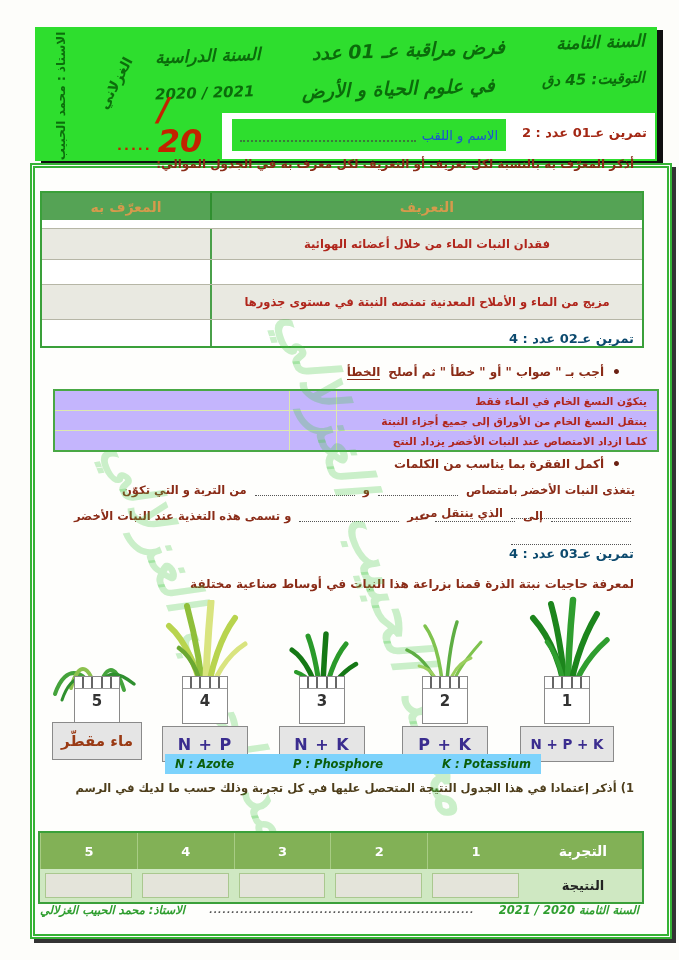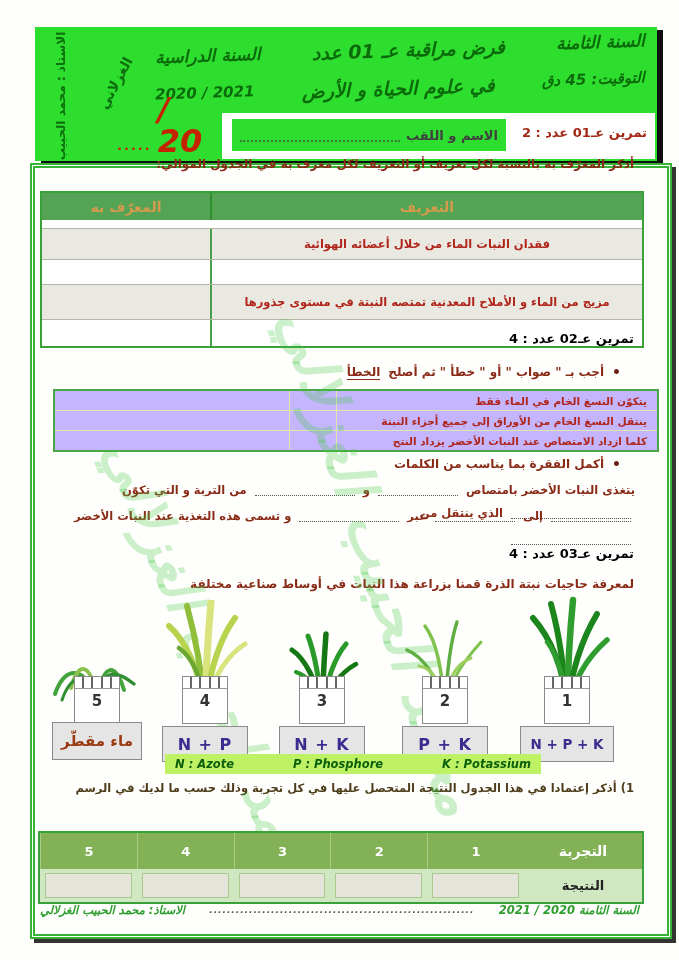--- a/index.html
+++ b/index.html
@@ -16,21 +16,21 @@
   .hrow{position:absolute;right:12px;display:flex;direction:rtl;justify-content:space-between;
     width:490px;color:#0b6b0b;font-weight:bold;font-style:italic;}
   .hrow1{top:12px;font-size:17px;transform:rotate(-2deg);}
   .hrow2{top:50px;font-size:15px;transform:rotate(-2deg);}
   .hrow .mid{font-size:19px;}
   .head-white{position:absolute;left:187px;top:86px;width:433px;height:46px;background:#ffffff;}
   .ex1-head-title{position:absolute;right:8px;top:12px;font-size:13px;font-weight:bold;
     color:#a32714;direction:rtl;}
   .name-box{position:absolute;left:10px;top:6px;width:258px;height:32px;background:#2ede2e;
     display:flex;direction:rtl;align-items:center;padding:0 8px;gap:6px;}
-  .name-label{font-size:13px;font-weight:bold;color:#404040;white-space:nowrap;}
+  .name-label{font-size:13px;font-weight:normal;color:#1d4ed8;white-space:nowrap;}
   .name-line{flex:1;border-bottom:2px dotted #3a7a3a;height:12px;}
   .score-box{position:absolute;left:82px;top:88px;width:106px;height:42px;display:flex;
     align-items:flex-end;justify-content:center;gap:6px;color:#c32300;}
   .score-dots{font-size:13px;font-weight:bold;letter-spacing:2px;padding-bottom:4px;}
   .score-num{font-size:32px;font-weight:bold;font-style:italic;line-height:1;}
 
   
   .frame{position:absolute;left:30px;top:163px;width:632px;height:766px;
     border:5px double #35b335;background:#fefefc;box-shadow:4px 4px 0 rgba(15,15,15,.85);}
 
@@ -52,21 +52,21 @@
     color:#d59a4c;font-weight:bold;font-size:14px;}
   .ex1-row{display:flex;border-top:1px solid #b6b6a6;}
   .ex1-row .c-def{flex:1;display:flex;align-items:center;justify-content:center;
     font-size:11.5px;font-weight:bold;color:#b0261c;border-left:2px solid #4aa04a;
     text-align:center;padding:2px 6px;}
   .ex1-row .c-term{width:168px;}
   .shade{background:#e9e9e1;}
   .h30{height:30px;margin-top:8px;} .h24{height:24px;} .h34{height:34px;} .h26{height:26px;}
 
   
-  .ex-title{position:absolute;right:45px;font-size:13px;font-weight:bold;color:#000000;direction:rtl;}
+  .ex-title{position:absolute;right:45px;font-size:13px;font-weight:bold;color:#0c4a6e;direction:rtl;}
   .bullet-line{position:absolute;right:58px;font-size:12px;font-weight:bold;color:#8a2b17;
     direction:rtl;display:flex;gap:8px;align-items:center;}
   .bullet-dot{font-size:14px;color:#6b2113;}
   .und{border-bottom:1.5px solid #8a2b17;}
   .ex2-table{position:absolute;left:53px;top:389px;width:602px;border:2px solid #49a845;
     direction:rtl;background:#c4b5fd;}
   .ex2-row{display:flex;height:19px;border-top:1px solid #dde8b0;}
   .ex2-row:first-child{border-top:none;}
   .ex2-row .stmt{width:300px;display:flex;align-items:center;justify-content:flex-start;
     padding:0 10px;font-size:10.5px;font-weight:bold;color:#b0261c;border-left:1px solid #dde8b0;}
@@ -86,21 +86,21 @@
   .pot{position:absolute;left:50%;transform:translateX(-50%);width:44px;height:46px;
     background:#fff;border:1.5px solid #8a8a8a;z-index:3;}
   .pot-ticks{display:flex;justify-content:space-evenly;height:11px;border-bottom:1px solid #9a9a9a;}
   .tick{width:2px;height:100%;background:#666;}
   .pot-num{font-size:15px;font-weight:bold;color:#333;margin-top:3px;}
   .pot-label{position:absolute;left:50%;transform:translateX(-50%);background:#e5e5e5;
     border:1.5px solid #8a8a8a;font-weight:bold;display:flex;align-items:center;justify-content:center;z-index:4;}
   .lbl-latin{color:#3b2d8f;font-size:16px;letter-spacing:1px;}
   .lbl-latin.tight{font-size:13.5px;letter-spacing:0;}
   .lbl-ar{color:#9a3a14;font-size:15px;direction:rtl;}
-  .legend-bar{position:absolute;left:165px;top:754px;width:356px;height:20px;background:#bef264;
+  .legend-bar{position:absolute;left:165px;top:754px;width:356px;height:20px;background:#7dd3fc;
     display:flex;align-items:center;justify-content:space-between;padding:0 10px;z-index:6;}
   .legend-bar span{font-size:11.5px;font-weight:bold;font-style:italic;color:#0b5e0b;}
 
   .q1{position:absolute;right:45px;top:781px;font-size:11.5px;font-weight:bold;
     color:#4d3d1a;direction:rtl;}
   .options{position:absolute;left:0;right:70px;top:803px;text-align:center;font-size:15px;
     font-weight:bold;color:#8a2a4a;direction:rtl;}
 
   
   .results{position:absolute;left:38px;top:831px;width:602px;border:2px solid #3aa03a;

